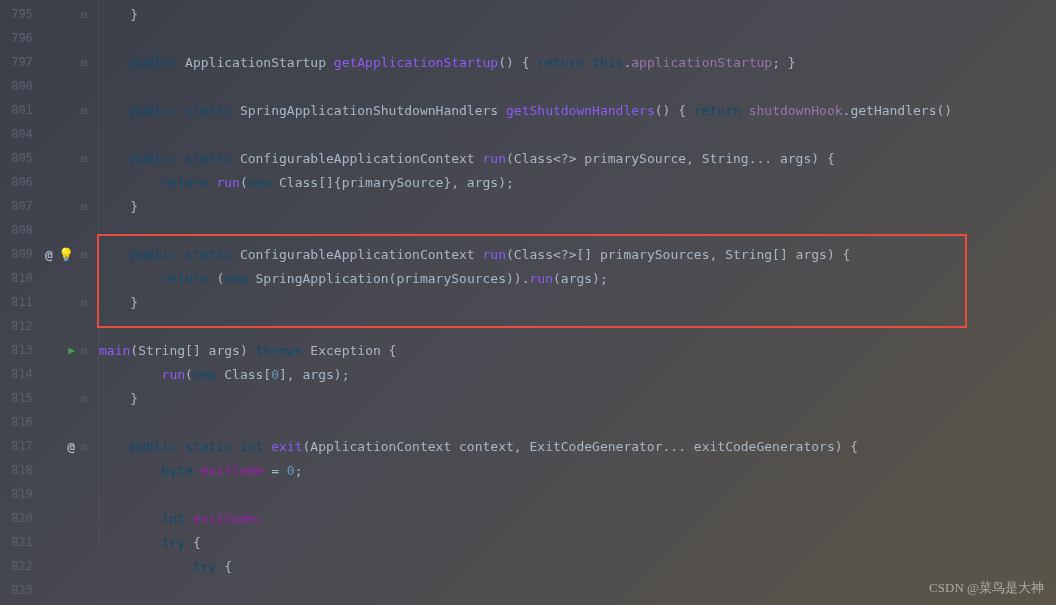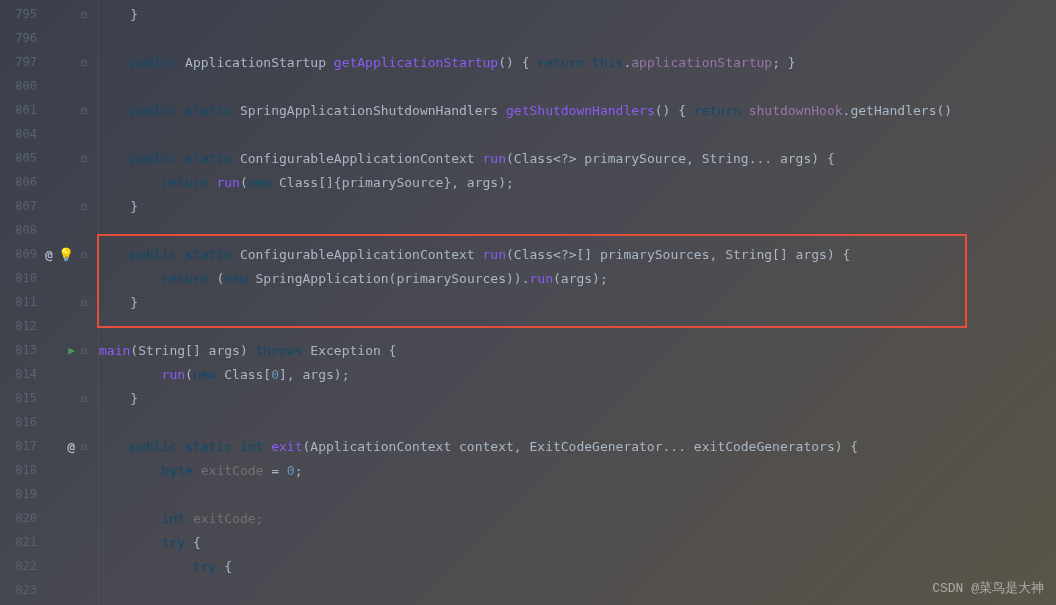--- a/index.html
+++ b/index.html
@@ -28,21 +28,21 @@
       display: flex;
       align-items: center;
       justify-content: flex-end;
       padding-right: 8px;
       position: relative;
     }
     .line-num {
       color: #5a6270;
       font-size: 12px;
       width: 30px;
-      text-align: right;
+      text-align: center;
     }
     .gutter-marks {
       width: 50px;
       display: flex;
       align-items: center;
       justify-content: flex-end;
       gap: 6px;
       padding-left: 4px;
     }
     .at-mark { color: #a9b7c6; font-weight: bold; }
@@ -66,33 +66,33 @@
       border: 2px solid #e74c3c;
       left: 2px;
       top: 234px;
       width: 870px;
       height: 94px;
       pointer-events: none;
     }
     .kw { color: #0c4a6e; }
     .type { color: #a9b7c6; }
     .method { color: #8b5cf6; }
-    .param { color: #737373; }
+    .param { color: #a21caf; }
     .str { color: #6a8759; }
     .num { color: #6897bb; }
     .field { color: #9876aa; }
     .punct { color: #a9b7c6; }
     .hint { color: #787878; background: rgba(120,120,120,0.15); border-radius: 3px; padding: 0 4px; }
     .watermark {
       position: absolute;
       bottom: 8px;
       right: 12px;
       color: rgba(255,255,255,0.5);
       font-size: 13px;
-      font-family: Liberation Mono, monospace;
+      font-family: Liberation Serif, serif;
     }
     .vline {
       position: absolute;
       left: 98px;
       top: 0;
       width: 1px;
       height: 100%;
       background: rgba(90,98,112,0.3);
     }
   </style>

